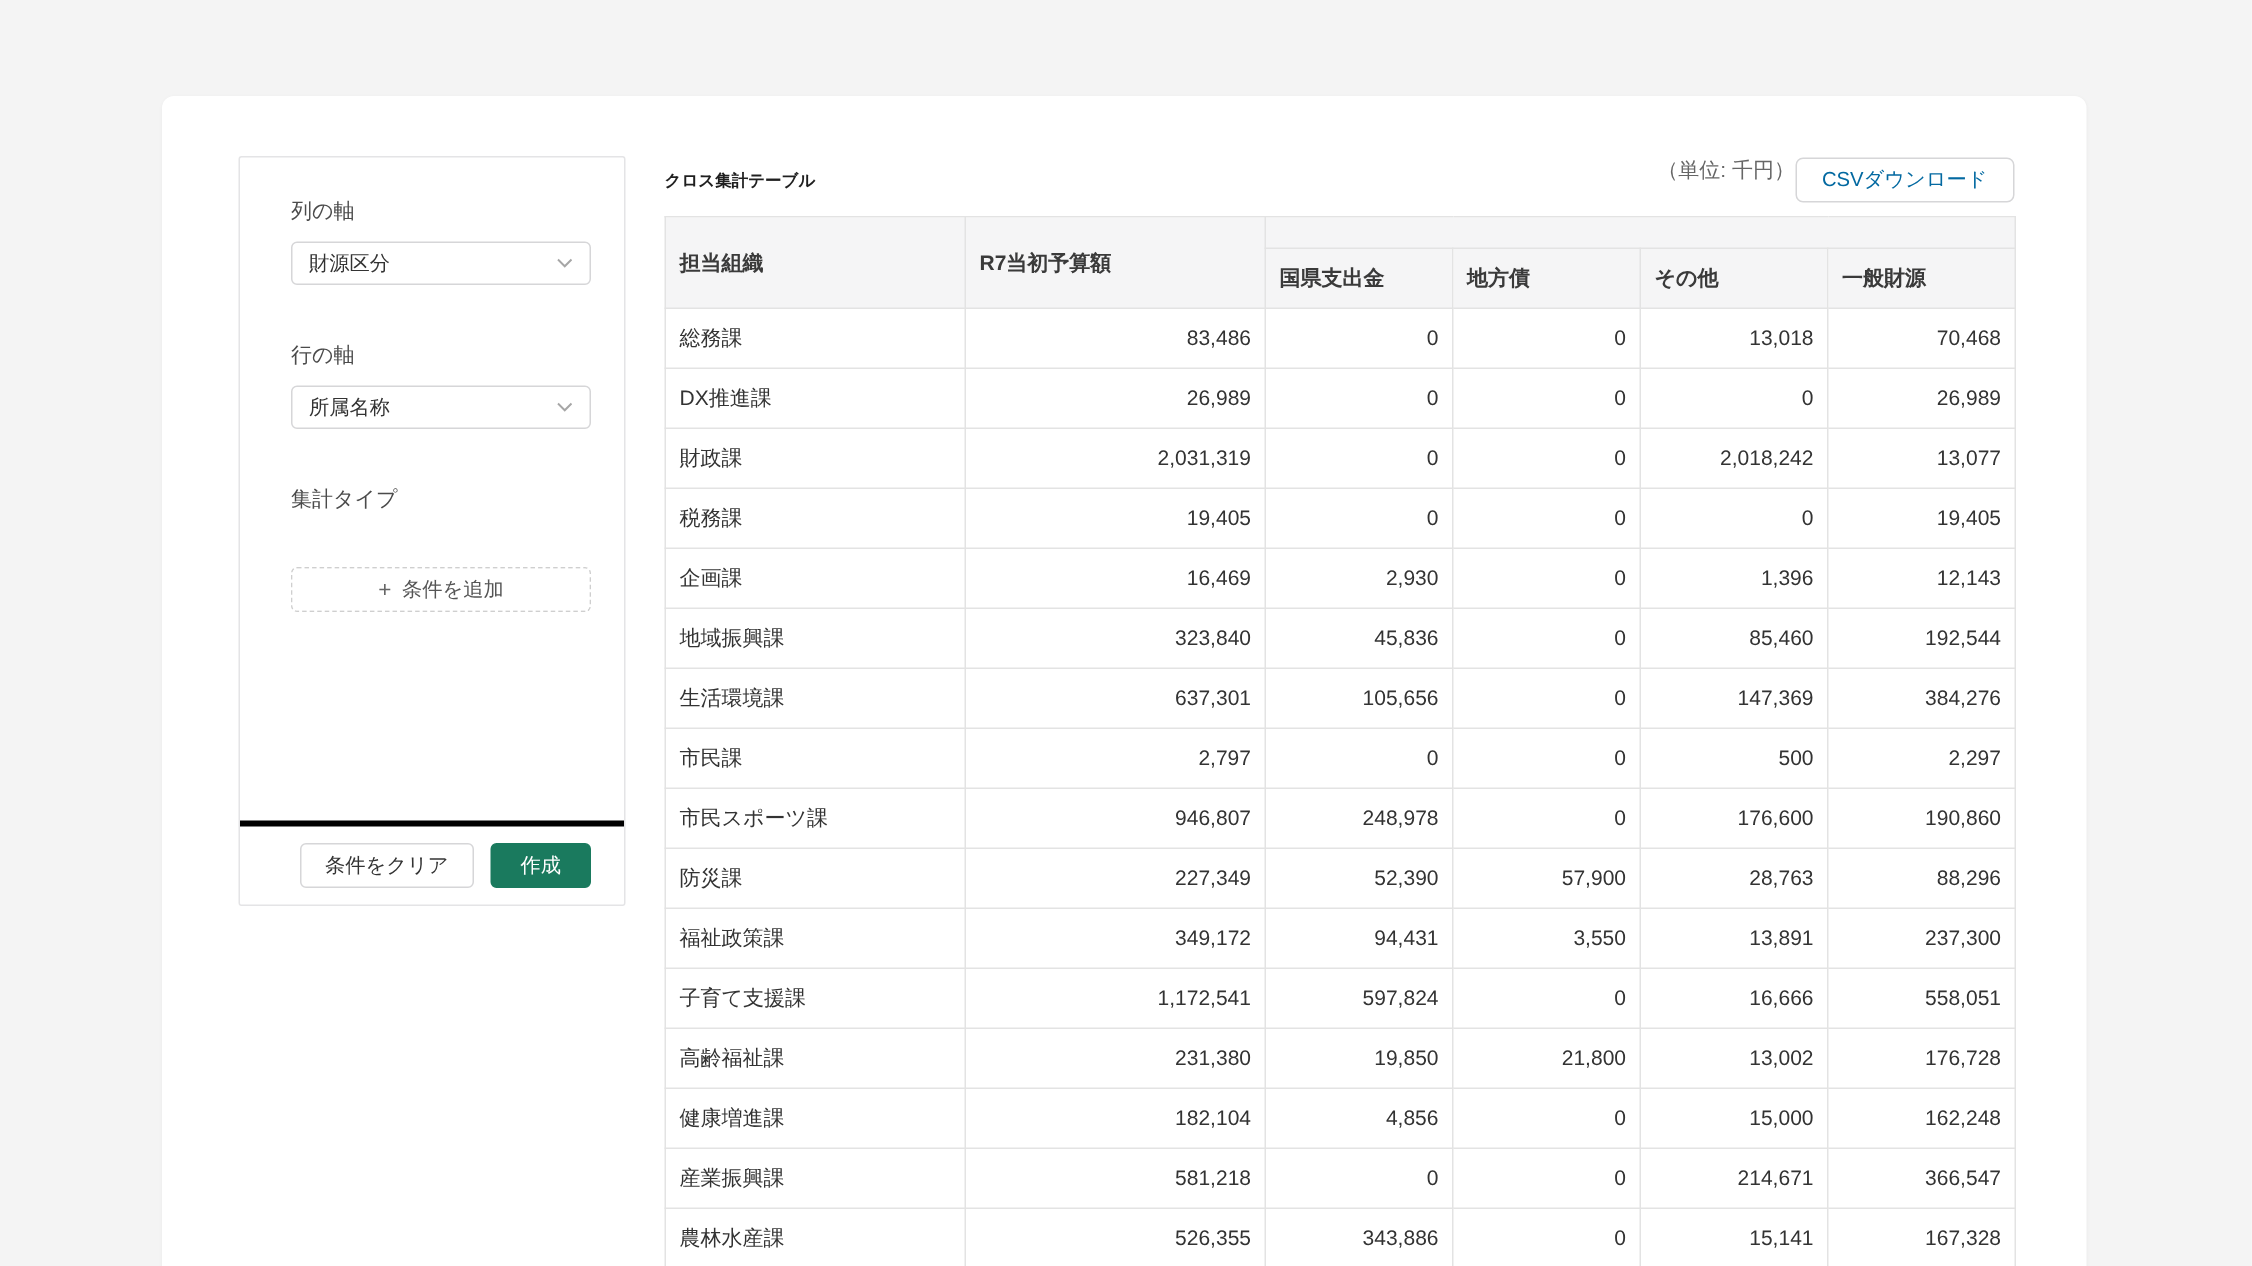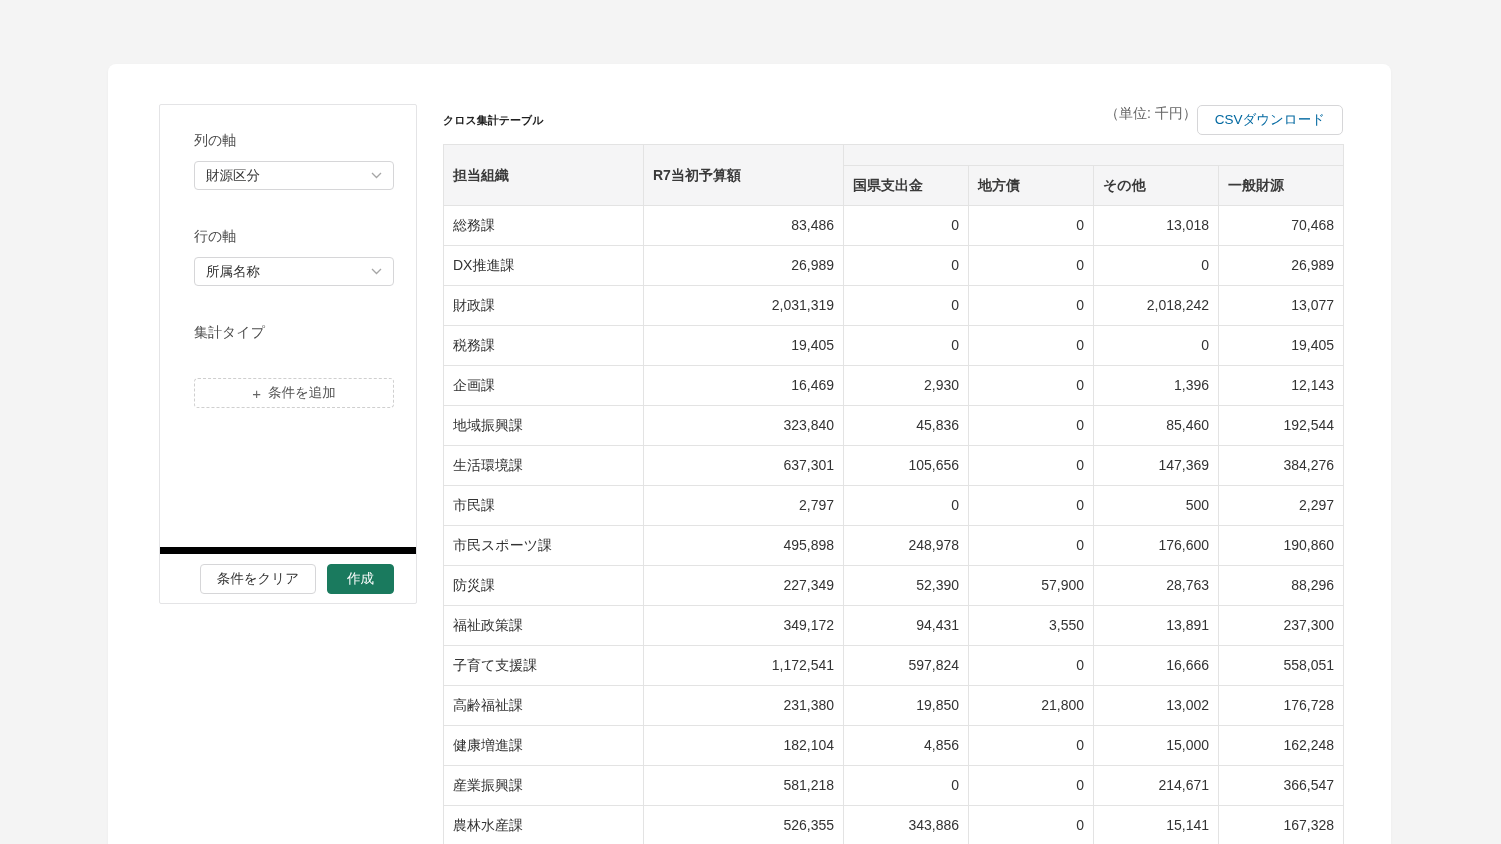--- a/index.html
+++ b/index.html
@@ -35,21 +35,21 @@
   .add-btn {
     width:100%; height:30px; margin-top:36px;
     display:flex; align-items:center; justify-content:center; gap:7px;
     background:#fff; border:1px dashed #cfcfcf; border-radius:4px;
     font-size:13.5px; color:#555; cursor:pointer;
     font-family:inherit;
   }
   .add-btn .plus { font-size:15px; color:#666; line-height:1; }
   .sidebar-footer {
     position:absolute; left:0; right:0; bottom:0; height:56px;
-    border-top:7px solid #000000;
+    border-top:4px solid #000000;
     display:flex; align-items:center; justify-content:flex-end; gap:11px;
     padding:0 22px;
   }
   .btn-outline {
     height:30px; padding:0 16px; background:#fff;
     border:1px solid #d6d6d8; border-radius:4px;
     font-size:13.5px; color:#333; cursor:pointer; font-family:inherit;
   }
   .btn-primary {
     height:30px; padding:0 19px; background:var(--primary);
@@ -222,21 +222,21 @@
           <tr>
             <td>市民課</td>
             <td class="num">2,797</td>
             <td class="num">0</td>
             <td class="num">0</td>
             <td class="num">500</td>
             <td class="num">2,297</td>
           </tr>
           <tr>
             <td>市民スポーツ課</td>
-            <td class="num">495,898</td>
+            <td class="num">946,807</td>
             <td class="num">248,978</td>
             <td class="num">0</td>
             <td class="num">176,600</td>
             <td class="num">190,860</td>
           </tr>
           <tr>
             <td>防災課</td>
             <td class="num">227,349</td>
             <td class="num">52,390</td>
             <td class="num">57,900</td>

